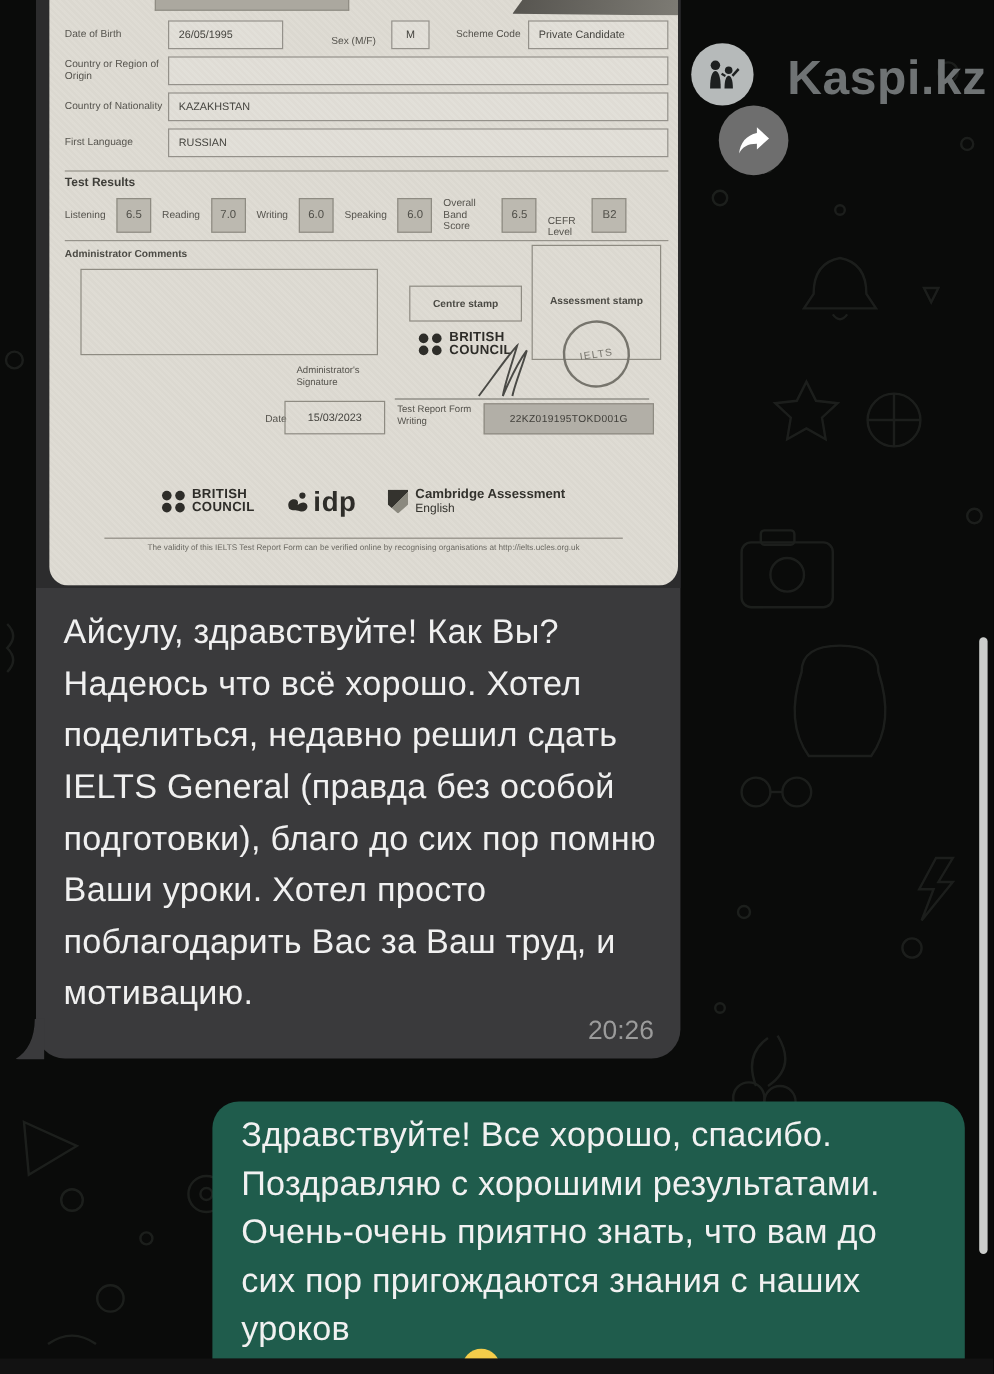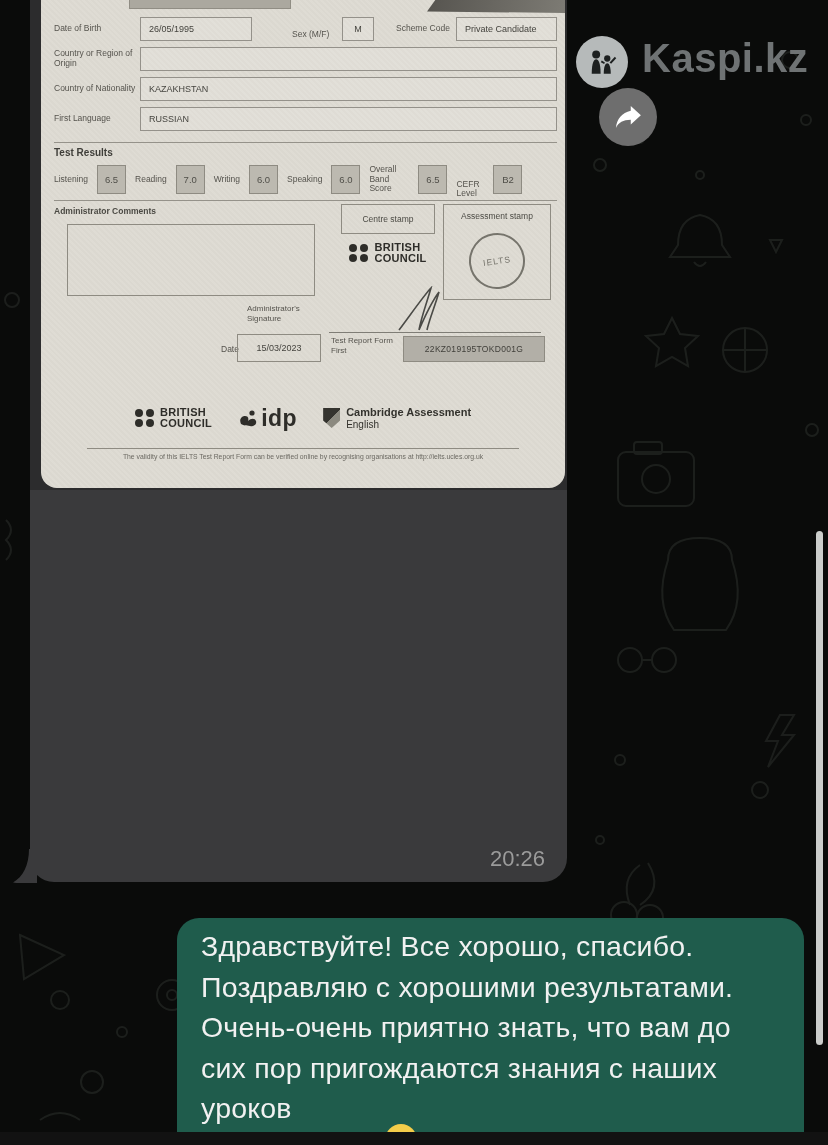--- a/index.html
+++ b/index.html
@@ -1,21 +1,21 @@
 <!DOCTYPE html>
 <html><head>
 <meta charset="utf-8">
 <style>
   html,body{margin:0;padding:0;background:#000;}
   *{box-sizing:border-box;font-family:"Liberation Sans",sans-serif;}
   .screen{position:relative;width:828px;height:1145px;background:#0a0b0a;overflow:hidden;}
   .doodles{position:absolute;left:0;top:0;z-index:0;}
 
   
-  .watermark{position:absolute;left:576px;top:36px;z-index:2;display:flex;align-items:flex-start;gap:14px;}
+  .watermark{position:absolute;left:576px;top:36px;z-index:2;display:flex;align-items:flex-end;gap:28px;}
   .wm-circle{width:52px;height:52px;border-radius:50%;background:#b6baba;display:flex;align-items:center;justify-content:center;}
   .wm-text{font-size:40px;font-weight:700;color:#6f7374;letter-spacing:.5px;}
 
   
   .share-btn{position:absolute;left:599px;top:88px;z-index:2;width:58px;height:58px;border-radius:50%;
     background:#6e6e6e;border:none;display:flex;align-items:center;justify-content:center;cursor:pointer;padding:0;}
 
   
   .bubble-in{position:absolute;left:30px;top:-26px;width:537px;height:908px;background:#3a3a3c;border-radius:24px;z-index:1;}
   .tail-in{position:absolute;left:-17px;bottom:-1px;}
@@ -30,21 +30,21 @@
   .flabel{font-size:8.5px;color:#55534d;line-height:1.15;flex:none;}
   .fbox{border:1px solid #94918a;height:24px;display:flex;align-items:center;padding:0 8px;font-size:9px;color:#45443f;background:rgba(255,255,255,.12);}
   .p-hr{position:absolute;left:13px;right:8px;border-top:1px solid #95928a;}
   .p-title{position:absolute;left:13px;font-size:10px;font-weight:700;color:#3f3e39;}
   .p-scores{position:absolute;left:13px;right:8px;top:160px;display:flex;align-items:center;gap:9px;}
   .slabel{font-size:8.5px;color:#55534d;line-height:1.1;}
   .sbox{width:29px;height:29px;flex:none;background:#bcb9b0;border:1px solid #8e8b82;display:flex;align-items:center;justify-content:center;font-size:9.5px;color:#504f49;}
   .p-comments-label{position:absolute;left:13px;top:206px;font-size:8.5px;font-weight:700;color:#4b4a44;}
   .p-comments-box{position:absolute;left:26px;top:224px;width:248px;height:72px;border:1px solid #8e8b82;}
   .p-centre{position:absolute;left:300px;top:204px;width:94px;}
-  .p-stamp-label{border:1px solid #8e8b82;height:30px;display:flex;align-items:center;justify-content:center;font-size:8.5px;font-weight:400;color:#4b4a44;}
+  .p-stamp-label{border:1px solid #8e8b82;height:30px;display:flex;align-items:center;justify-content:center;font-size:8.5px;font-weight:700;color:#4b4a44;margin-top:34px;}
   .bc-logo{display:flex;align-items:center;justify-content:center;gap:5px;margin-top:8px;}
   .bc-dots{display:grid;grid-template-columns:9px 9px;grid-gap:2px;}
   .bc-dots i{width:8px;height:8px;border-radius:50%;background:#2e2d29;}
   .bc-text{font-size:11px;font-weight:700;color:#2e2d29;line-height:1.02;letter-spacing:.3px;}
   .p-validation{position:absolute;left:402px;top:204px;width:108px;height:96px;border:1px solid #8e8b82;}
   .p-validation .p-stamp-label{border:none;height:22px;}
   .v-circle{width:56px;height:56px;margin:6px auto 0;border:2px double #76746c;border-radius:50%;display:flex;align-items:center;justify-content:center;
     font-size:8.5px;letter-spacing:1px;color:#76746c;transform:rotate(-8deg);}
   .p-sig-label{position:absolute;left:206px;top:304px;width:64px;font-size:8px;color:#55534d;line-height:1.2;}
   .p-sig-svg{position:absolute;left:340px;top:286px;}
@@ -154,21 +154,21 @@
     </svg>
 
     <div class="doc-photo">
       <div class="paper">
         <div class="p-topbox"></div>
         <div class="p-photocorner"></div>
 
         <div class="p-fields">
           <div class="frow">
             <span class="flabel" style="width:86px;">Date of Birth</span>
-            <span class="fbox" style="width:112px;text-align:right;">26/05/1995</span>
+            <span class="fbox" style="width:96px;text-align:right;">26/05/1995</span>
             <span class="flabel" style="width:50px;margin-left:40px;margin-top:12px;">Sex (M/F)</span>
             <span class="fbox" style="width:32px;justify-content:center;">M</span>
             <span class="flabel" style="width:60px;margin-left:22px;">Scheme Code</span>
             <span class="fbox" style="flex:1;">Private Candidate</span>
           </div>
           <div class="frow">
             <span class="flabel" style="width:86px;">Country or Region of Origin</span>
             <span class="fbox" style="flex:1;"></span>
           </div>
           <div class="frow">
@@ -225,21 +225,21 @@
         </div>
 
         <div class="p-sig-label">Administrator's Signature</div>
         <svg class="p-sig-svg" width="70" height="46" viewBox="0 0 70 46">
           <path d="M18 44 C30 28 44 8 50 2 C46 16 40 32 38 44 C44 30 52 14 58 6 C54 20 48 34 46 44" fill="none" stroke="#4a4a46" stroke-width="1.6"></path>
         </svg>
         <div class="p-sig-line"></div>
 
         <div class="p-date-label">Date</div>
         <div class="p-date-box">15/03/2023</div>
-        <div class="p-trf-label">Test Report Form First</div>
+        <div class="p-trf-label">Test Report Form Writing</div>
         <div class="p-trf-box">22KZ019195TOKD001G</div>
 
         <div class="p-logos">
           <div class="bc-logo" style="margin-top:0;">
             <span class="bc-dots">
                 <i></i>
                 <i></i>
                 <i></i>
                 <i></i>
               </span>
@@ -262,20 +262,21 @@
               <div class="cam-l2">English</div>
             </span>
           </div>
         </div>
 
         <div class="p-footer-hr"></div>
         <div class="p-footer">The validity of this IELTS Test Report Form can be verified online by recognising organisations at http://ielts.ucles.org.uk</div>
       </div>
     </div>
 
+    <div class="msg-text">Айсулу, здравствуйте! Как Вы? Надеюсь что всё хорошо. Хотел поделиться, недавно решил сдать IELTS General (правда без особой подготовки), благо до сих пор помню Ваши уроки. Хотел просто поблагодарить Вас за Ваш труд, и мотивацию.</div>
     <div class="msg-time">20:26</div>
   </div>
 
   <div class="bubble-out">
     <span>Здравствуйте! Все хорошо, спасибо. Поздравляю с хорошими результатами. Очень-очень приятно знать, что вам до сих пор пригождаются знания с наших уроков</span>
     <span class="emoji"></span>
   </div>
 
   <div class="scrollbar"></div>
   <div class="bottom-bar"></div>

